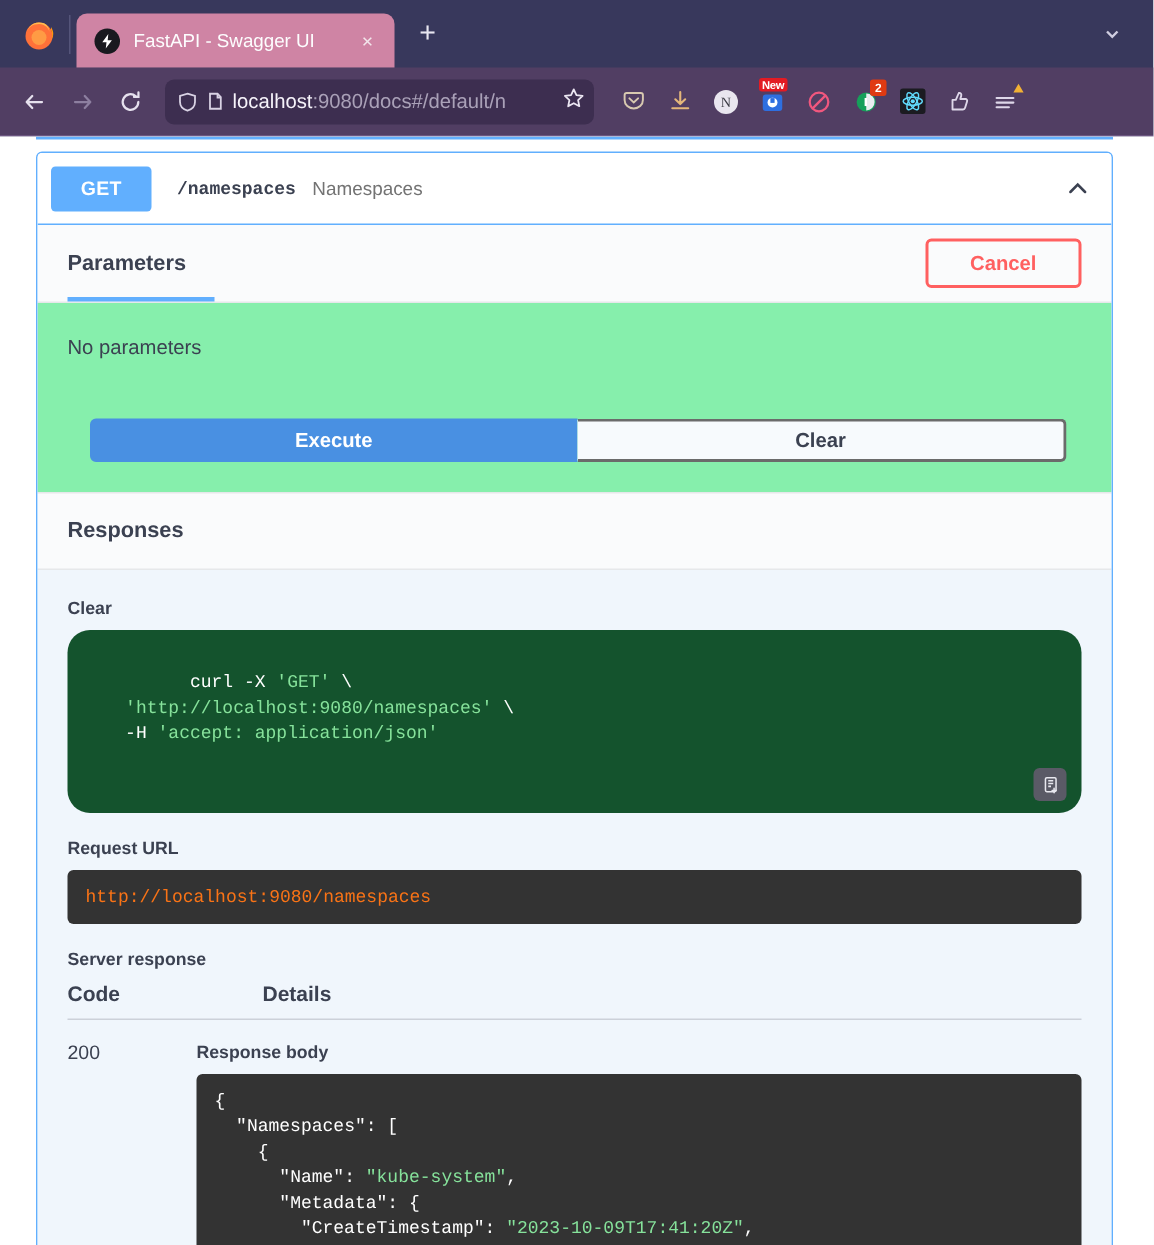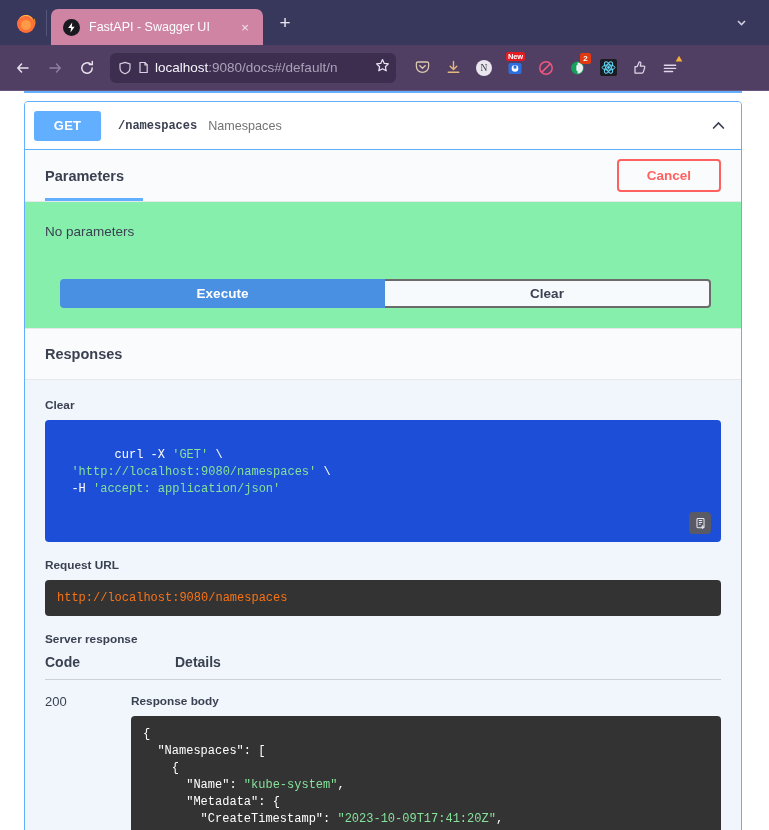--- a/index.html
+++ b/index.html
@@ -221,25 +221,25 @@
 
   .responses-body {
     background: #f0f6fc;
     padding: 18px 20px 0 20px;
   }
   .lbl {
     font-size: 11.8px; font-weight: bold; color: #3b4151;
     margin-bottom: 8px;
   }
   .codeblock {
-    background: #1d4ed8; border-radius: 4px;
+    background: #14532d; border-radius: 15px;
     font-family: "Liberation Mono", monospace;
     font-size: 12px; line-height: 17px;
     color: #ffffff;
-    padding: 10px 12px;
+    padding: 10px 24px;
     position: relative;
     white-space: pre;
     margin-bottom: 16px;
   }
   .codeblock .str { color: #86e29b; }
   .copy-btn {
     position: absolute; right: 10px; bottom: 8px;
     width: 22px; height: 22px; border-radius: 4px;
     background: #5a5a66;
     display: flex; align-items: center; justify-content: center;

